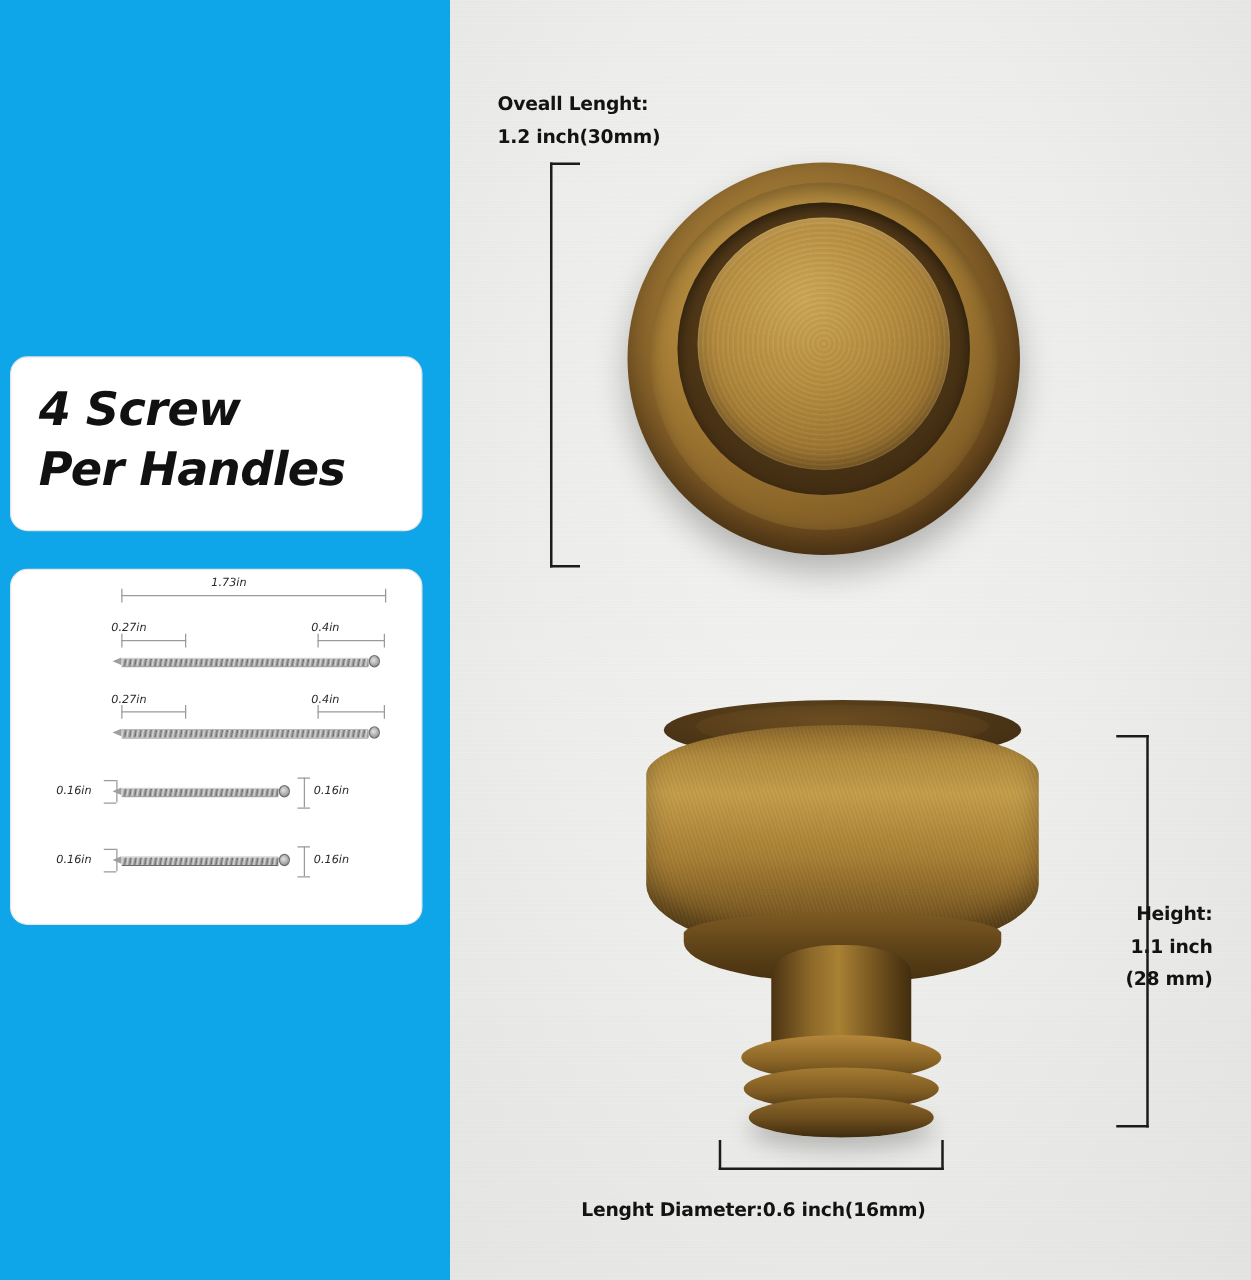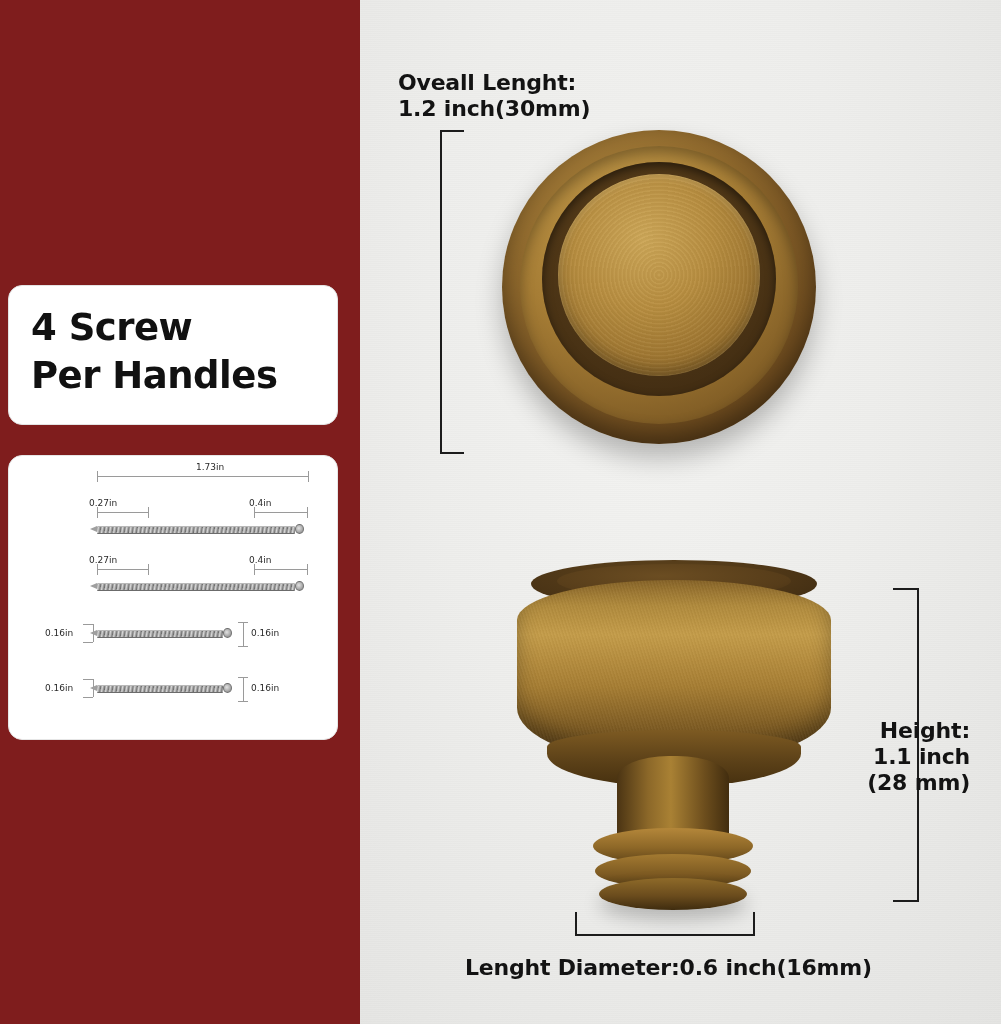--- a/index.html
+++ b/index.html
@@ -22,21 +22,22 @@
     background: #ffffff;
   }
 
   
   #left-panel {
     position: absolute;
     left: 0;
     top: 0;
     width: 360px;
     height: 1024px;
-    background: #7f1d1d;
+    background: #0ea5e9;
+    font-style: italic;
   }
 
   
   #title-card {
     position: absolute;
     left: 8px;
     top: 285px;
     width: 330px;
     height: 140px;
     background: #ffffff;
@@ -139,21 +140,21 @@
     inset: 0;
     background:
       repeating-linear-gradient(0deg, rgba(0,0,0,0.012) 0px, rgba(0,0,0,0.012) 1px, rgba(255,255,255,0.012) 1px, rgba(255,255,255,0.012) 2px);
     pointer-events: none;
   }
 
   .callout-text {
     position: absolute;
     font-family: "DejaVu Sans", sans-serif;
     font-weight: bold;
-    font-size: 22px;
+    font-size: 15px;
     line-height: 26px;
     color: #131313;
     white-space: pre-line;
     letter-spacing: -0.2px;
   }
 
   .bracket {
     position: absolute;
     border-color: #1c1c1c;
     border-style: solid;
@@ -304,21 +305,21 @@
     <div id="title-card">
       <div class="title-text txt">4 Screw
 Per Handles</div>
     </div>
 
     <div id="screw-card">
 
       <div class="tick h" style="left:88px; top:20px; width:212px;"></div>
       <div class="tick v" style="left:88px; top:15px; height:11px;"></div>
       <div class="tick v" style="left:299px; top:15px; height:11px;"></div>
-      <div class="dim-label" style="left:187px; top:6px;">1.73in</div>
+      <div class="dim-label" style="left:160px; top:6px;">1.73in</div>
 
       <div class="tick h" style="left:88px; top:56px; width:52px;"></div>
       <div class="tick v" style="left:88px; top:51px; height:11px;"></div>
       <div class="tick v" style="left:139px; top:51px; height:11px;"></div>
       <div class="dim-label" style="left:80px; top:42px;">0.27in</div>
 
       <div class="tick h" style="left:245px; top:56px; width:54px;"></div>
       <div class="tick v" style="left:245px; top:51px; height:11px;"></div>
       <div class="tick v" style="left:298px; top:51px; height:11px;"></div>
       <div class="dim-label" style="left:240px; top:42px;">0.4in</div>

